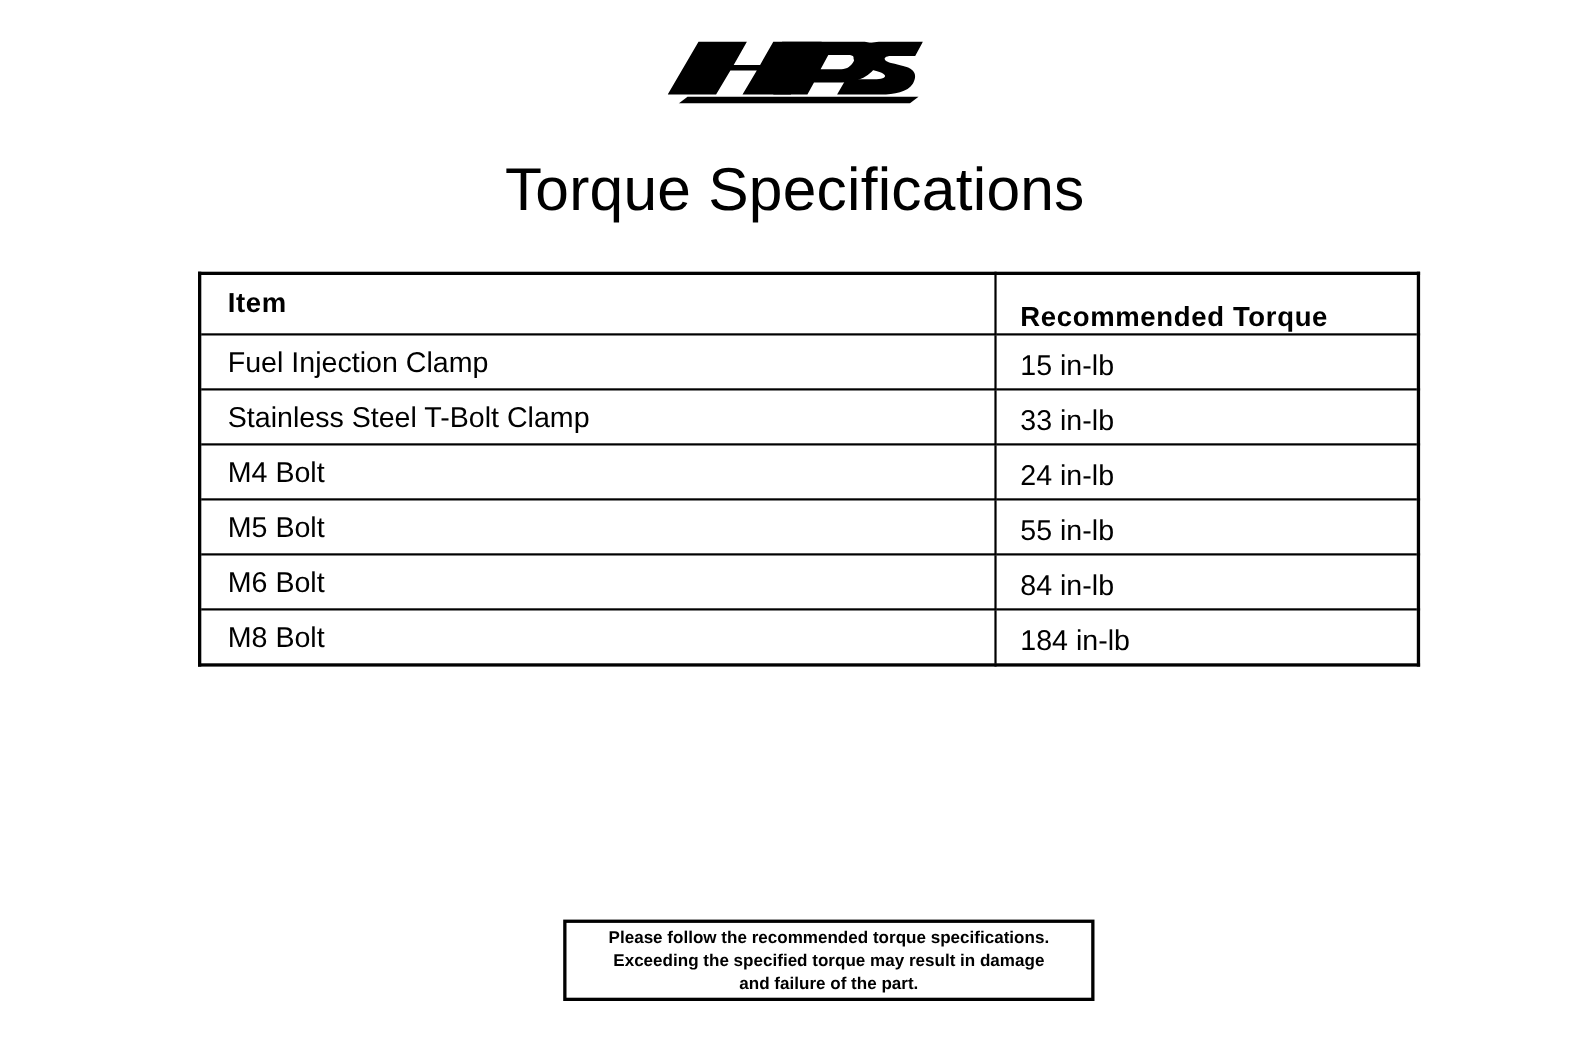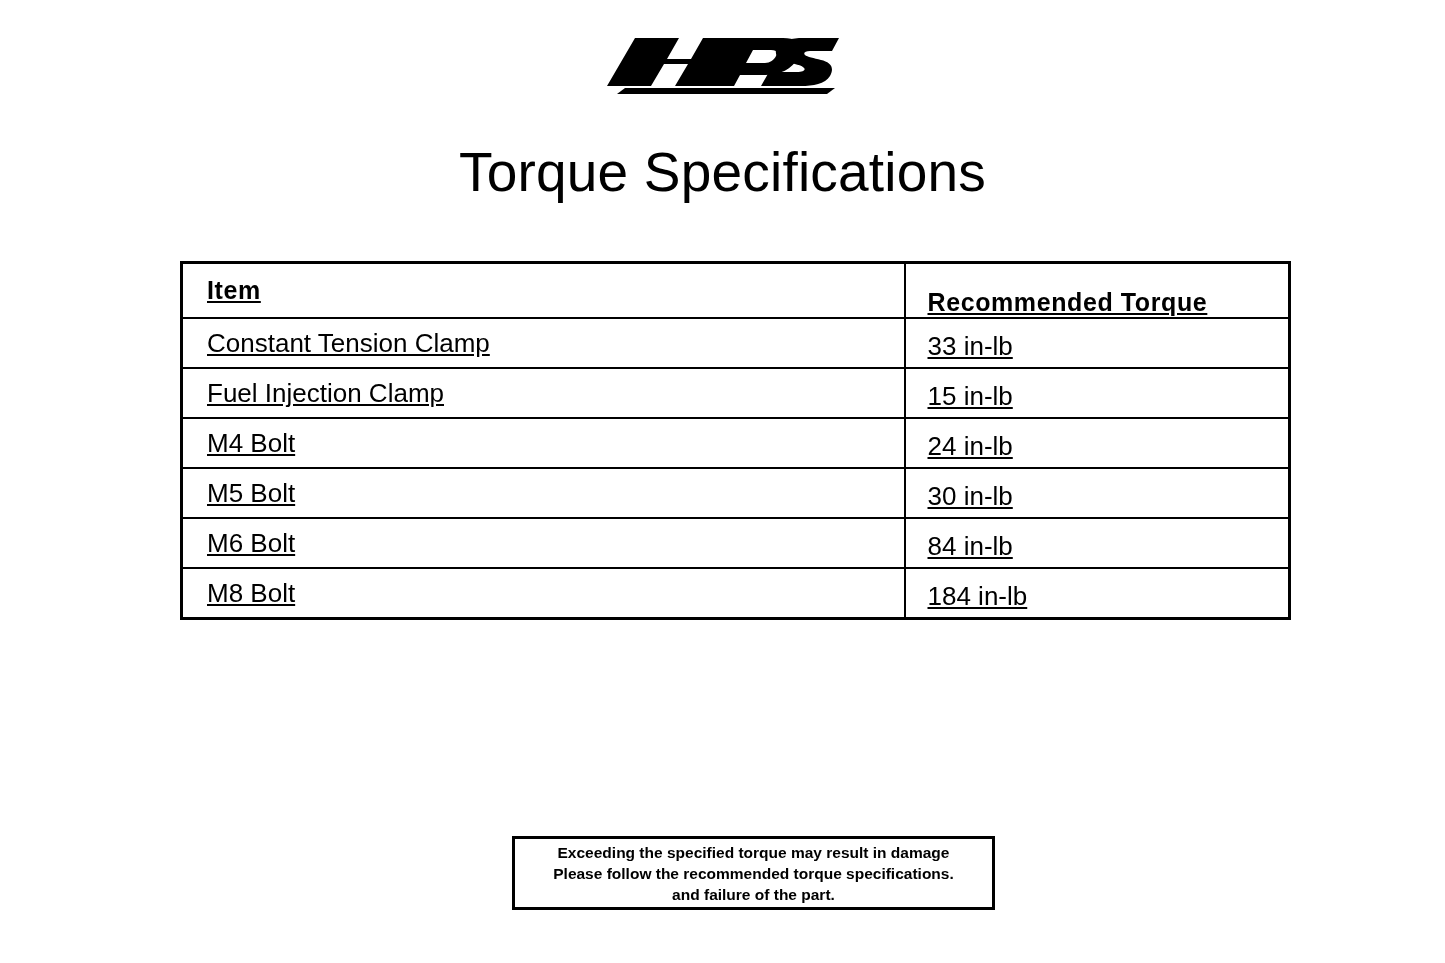--- a/index.html
+++ b/index.html
@@ -40,23 +40,22 @@
     font-weight: 400;
     letter-spacing: 0.2px;
     line-height: 66px;
     white-space: nowrap;
   }
 
   
   #spec-table-wrap {
     position: absolute;
     left: 180px;
-    top: 261px;
+    top: 247px;
     width: 1108px;
-    text-decoration: underline;
   }
   table#spec-table {
     border-collapse: collapse;
     width: 1108px;
     table-layout: fixed;
     border: 3px solid #000;
   }
   table#spec-table col.c-item  { width: 723px; }
   table#spec-table col.c-torq  { width: 385px; }
 
@@ -142,48 +141,48 @@
           <span class="cell-item">Item</span>
         </th>
         <th>
           <span class="cell-torq">Recommended Torque</span>
         </th>
       </tr>
     </thead>
     <tbody>
       <tr>
         <td>
-            <span class="cell-item">Constant Tension Clamp</span>
+            <span class="cell-item">Fuel Injection Clamp</span>
+          </td>
+        <td>
+            <span class="cell-torq">15 in-lb</span>
+          </td>
+      </tr>
+      <tr>
+        <td>
+            <span class="cell-item">Stainless Steel T-Bolt Clamp</span>
           </td>
         <td>
             <span class="cell-torq">33 in-lb</span>
           </td>
       </tr>
       <tr>
         <td>
-            <span class="cell-item">Fuel Injection Clamp</span>
-          </td>
-        <td>
-            <span class="cell-torq">15 in-lb</span>
-          </td>
-      </tr>
-      <tr>
-        <td>
             <span class="cell-item">M4 Bolt</span>
           </td>
         <td>
             <span class="cell-torq">24 in-lb</span>
           </td>
       </tr>
       <tr>
         <td>
             <span class="cell-item">M5 Bolt</span>
           </td>
         <td>
-            <span class="cell-torq">30 in-lb</span>
+            <span class="cell-torq">55 in-lb</span>
           </td>
       </tr>
       <tr>
         <td>
             <span class="cell-item">M6 Bolt</span>
           </td>
         <td>
             <span class="cell-torq">84 in-lb</span>
           </td>
       </tr>
@@ -193,16 +192,16 @@
           </td>
         <td>
             <span class="cell-torq">184 in-lb</span>
           </td>
       </tr>
     </tbody>
   </table>
 </div>
 
 <div id="footnote-box">
+  <div class="fn-line">Please follow the recommended torque specifications.</div>
   <div class="fn-line">Exceeding the specified torque may result in damage</div>
-  <div class="fn-line">Please follow the recommended torque specifications.</div>
   <div class="fn-line">and failure of the part.</div>
 </div>
 
 </body></html>

